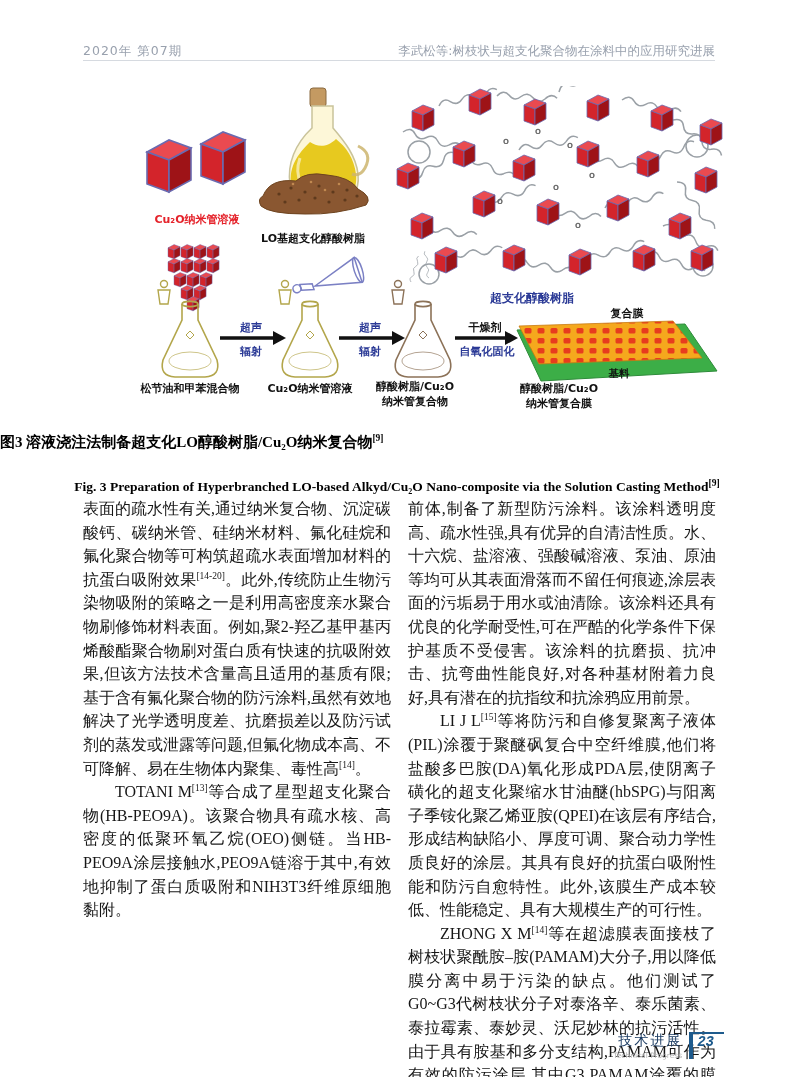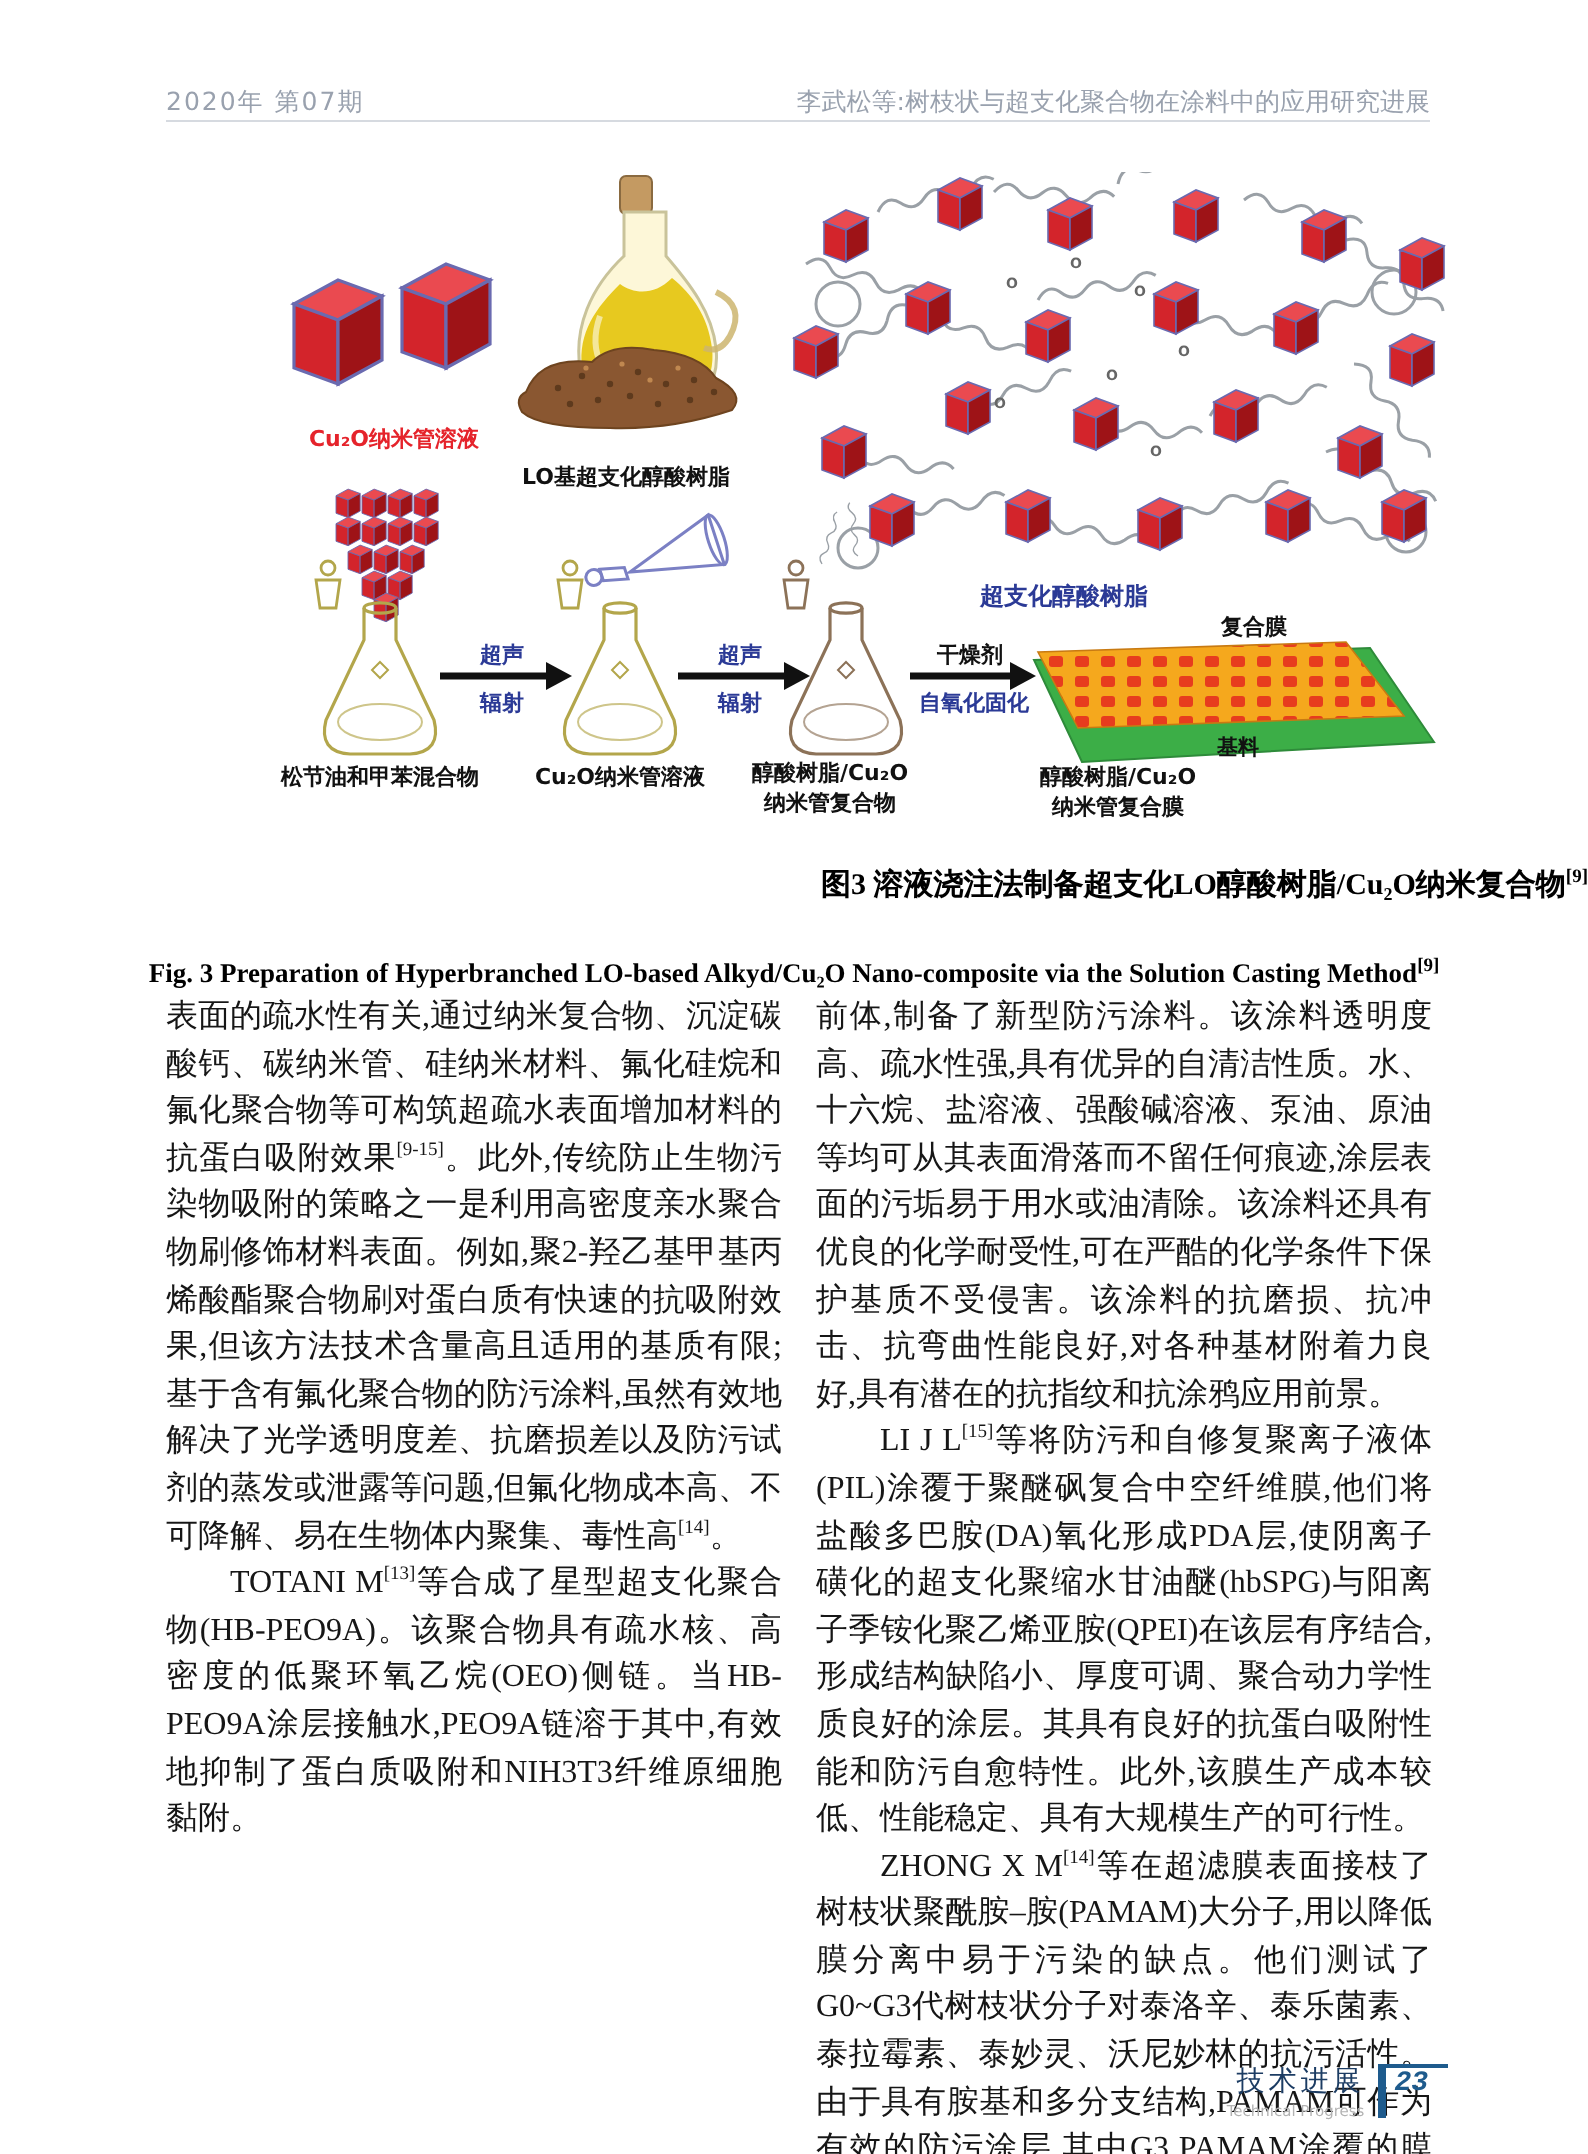--- a/index.html
+++ b/index.html
@@ -6,22 +6,22 @@
   body{
     width:794px;height:1077px;position:relative;background:#ffffff;
     font-family:"Liberation Serif","DejaVu Serif",serif;color:#151515;overflow:hidden;
   }
   .header-left{position:absolute;left:83px;top:43px;font-size:12.5px;color:#99a1ae;
     font-family:"DejaVu Sans","Liberation Sans",sans-serif;letter-spacing:1px;}
   .header-right{position:absolute;right:79px;top:43px;font-size:12.5px;color:#99a1ae;
     font-family:"DejaVu Sans","Liberation Sans",sans-serif;}
   .header-rule{position:absolute;left:83px;right:79px;top:60px;height:0;border-top:1px solid #d6dae0;}
   .figure{position:absolute;left:67px;top:86px;width:660px;height:345px;}
-  .caption-zh{position:absolute;left:0;right:0;top:433px;text-align:right;font-weight:bold;
-    font-size:15px;color:#000;padding-left:32px;}
+  .caption-zh{position:absolute;left:0;right:0;top:433px;text-align:left;font-weight:bold;
+    font-size:15px;color:#000;}
   .caption-en{position:absolute;left:0;right:0;top:479px;text-align:center;font-weight:bold;
     font-size:13.5px;color:#000;}
   .col{position:absolute;top:497px;width:308px;font-size:16px;line-height:23.6px;
     text-align:justify;color:#161616;}
   .col-left{left:83px;}
   .col-right{left:408px;}
   .para{margin:0;}
   .para.indent{text-indent:2em;}
   sup{font-size:9.5px;line-height:0;}
   .footer{position:absolute;right:70px;top:1031px;display:flex;align-items:flex-start;}
@@ -242,21 +242,21 @@
   <text class="lbl" x="552" y="291" text-anchor="middle" style="font-size:10.5px">基料</text>
   <text class="lbl" x="492" y="306" text-anchor="middle">醇酸树脂/Cu₂O</text>
   <text class="lbl" x="492" y="321" text-anchor="middle">纳米管复合膜</text>
 </svg>
 </div>
 
 <div class="caption-zh">图3  溶液浇注法制备超支化LO醇酸树脂/Cu₂O纳米复合物<sup>[9]</sup></div>
 <div class="caption-en">Fig. 3  Preparation of Hyperbranched LO-based Alkyd/Cu₂O Nano-composite via the Solution Casting Method<sup>[9]</sup></div>
 
 <div class="col col-left">
-    <p class="para">表面的疏水性有关,通过纳米复合物、沉淀碳酸钙、碳纳米管、硅纳米材料、氟化硅烷和氟化聚合物等可构筑超疏水表面增加材料的抗蛋白吸附效果<sup>[9-15]</sup>。此外,传统防止生物污染物吸附的策略之一是利用高密度亲水聚合物刷修饰材料表面。例如,聚2-羟乙基甲基丙烯酸酯聚合物刷对蛋白质有快速的抗吸附效果,但该方法技术含量高且适用的基质有限;基于含有氟化聚合物的防污涂料,虽然有效地解决了光学透明度差、抗磨损差以及防污试剂的蒸发或泄露等问题,但氟化物成本高、不可降解、易在生物体内聚集、毒性高<sup>[14]</sup>。</p>
+    <p class="para">表面的疏水性有关,通过纳米复合物、沉淀碳酸钙、碳纳米管、硅纳米材料、氟化硅烷和氟化聚合物等可构筑超疏水表面增加材料的抗蛋白吸附效果<sup>[14-20]</sup>。此外,传统防止生物污染物吸附的策略之一是利用高密度亲水聚合物刷修饰材料表面。例如,聚2-羟乙基甲基丙烯酸酯聚合物刷对蛋白质有快速的抗吸附效果,但该方法技术含量高且适用的基质有限;基于含有氟化聚合物的防污涂料,虽然有效地解决了光学透明度差、抗磨损差以及防污试剂的蒸发或泄露等问题,但氟化物成本高、不可降解、易在生物体内聚集、毒性高<sup>[14]</sup>。</p>
     <p class="para indent">TOTANI M<sup>[13]</sup>等合成了星型超支化聚合物(HB-PEO9A)。该聚合物具有疏水核、高密度的低聚环氧乙烷(OEO)侧链。当HB-PEO9A涂层接触水,PEO9A链溶于其中,有效地抑制了蛋白质吸附和NIH3T3纤维原细胞黏附。</p>
   </div>
 <div class="col col-right">
     <p class="para">前体,制备了新型防污涂料。该涂料透明度高、疏水性强,具有优异的自清洁性质。水、十六烷、盐溶液、强酸碱溶液、泵油、原油等均可从其表面滑落而不留任何痕迹,涂层表面的污垢易于用水或油清除。该涂料还具有优良的化学耐受性,可在严酷的化学条件下保护基质不受侵害。该涂料的抗磨损、抗冲击、抗弯曲性能良好,对各种基材附着力良好,具有潜在的抗指纹和抗涂鸦应用前景。</p>
     <p class="para indent">LI J L<sup>[15]</sup>等将防污和自修复聚离子液体(PIL)涂覆于聚醚砜复合中空纤维膜,他们将盐酸多巴胺(DA)氧化形成PDA层,使阴离子磺化的超支化聚缩水甘油醚(hbSPG)与阳离子季铵化聚乙烯亚胺(QPEI)在该层有序结合,形成结构缺陷小、厚度可调、聚合动力学性质良好的涂层。其具有良好的抗蛋白吸附性能和防污自愈特性。此外,该膜生产成本较低、性能稳定、具有大规模生产的可行性。</p>
     <p class="para indent">ZHONG X M<sup>[14]</sup>等在超滤膜表面接枝了树枝状聚酰胺–胺(PAMAM)大分子,用以降低膜分离中易于污染的缺点。他们测试了G0~G3代树枝状分子对泰洛辛、泰乐菌素、泰拉霉素、泰妙灵、沃尼妙林的抗污活性。由于具有胺基和多分支结构,PAMAM可作为有效的防污涂层,其中G3 PAMAM涂覆的膜性能最佳,对泰拉霉素的排斥率为91.4%。经3次(5 h/次)对含兽药废水的循环超滤后,初始水通量损失为3.18%,总清除效率为96.82%(见图6)。</p>
   </div>
 
 <div class="footer">
   <div class="f-text">

